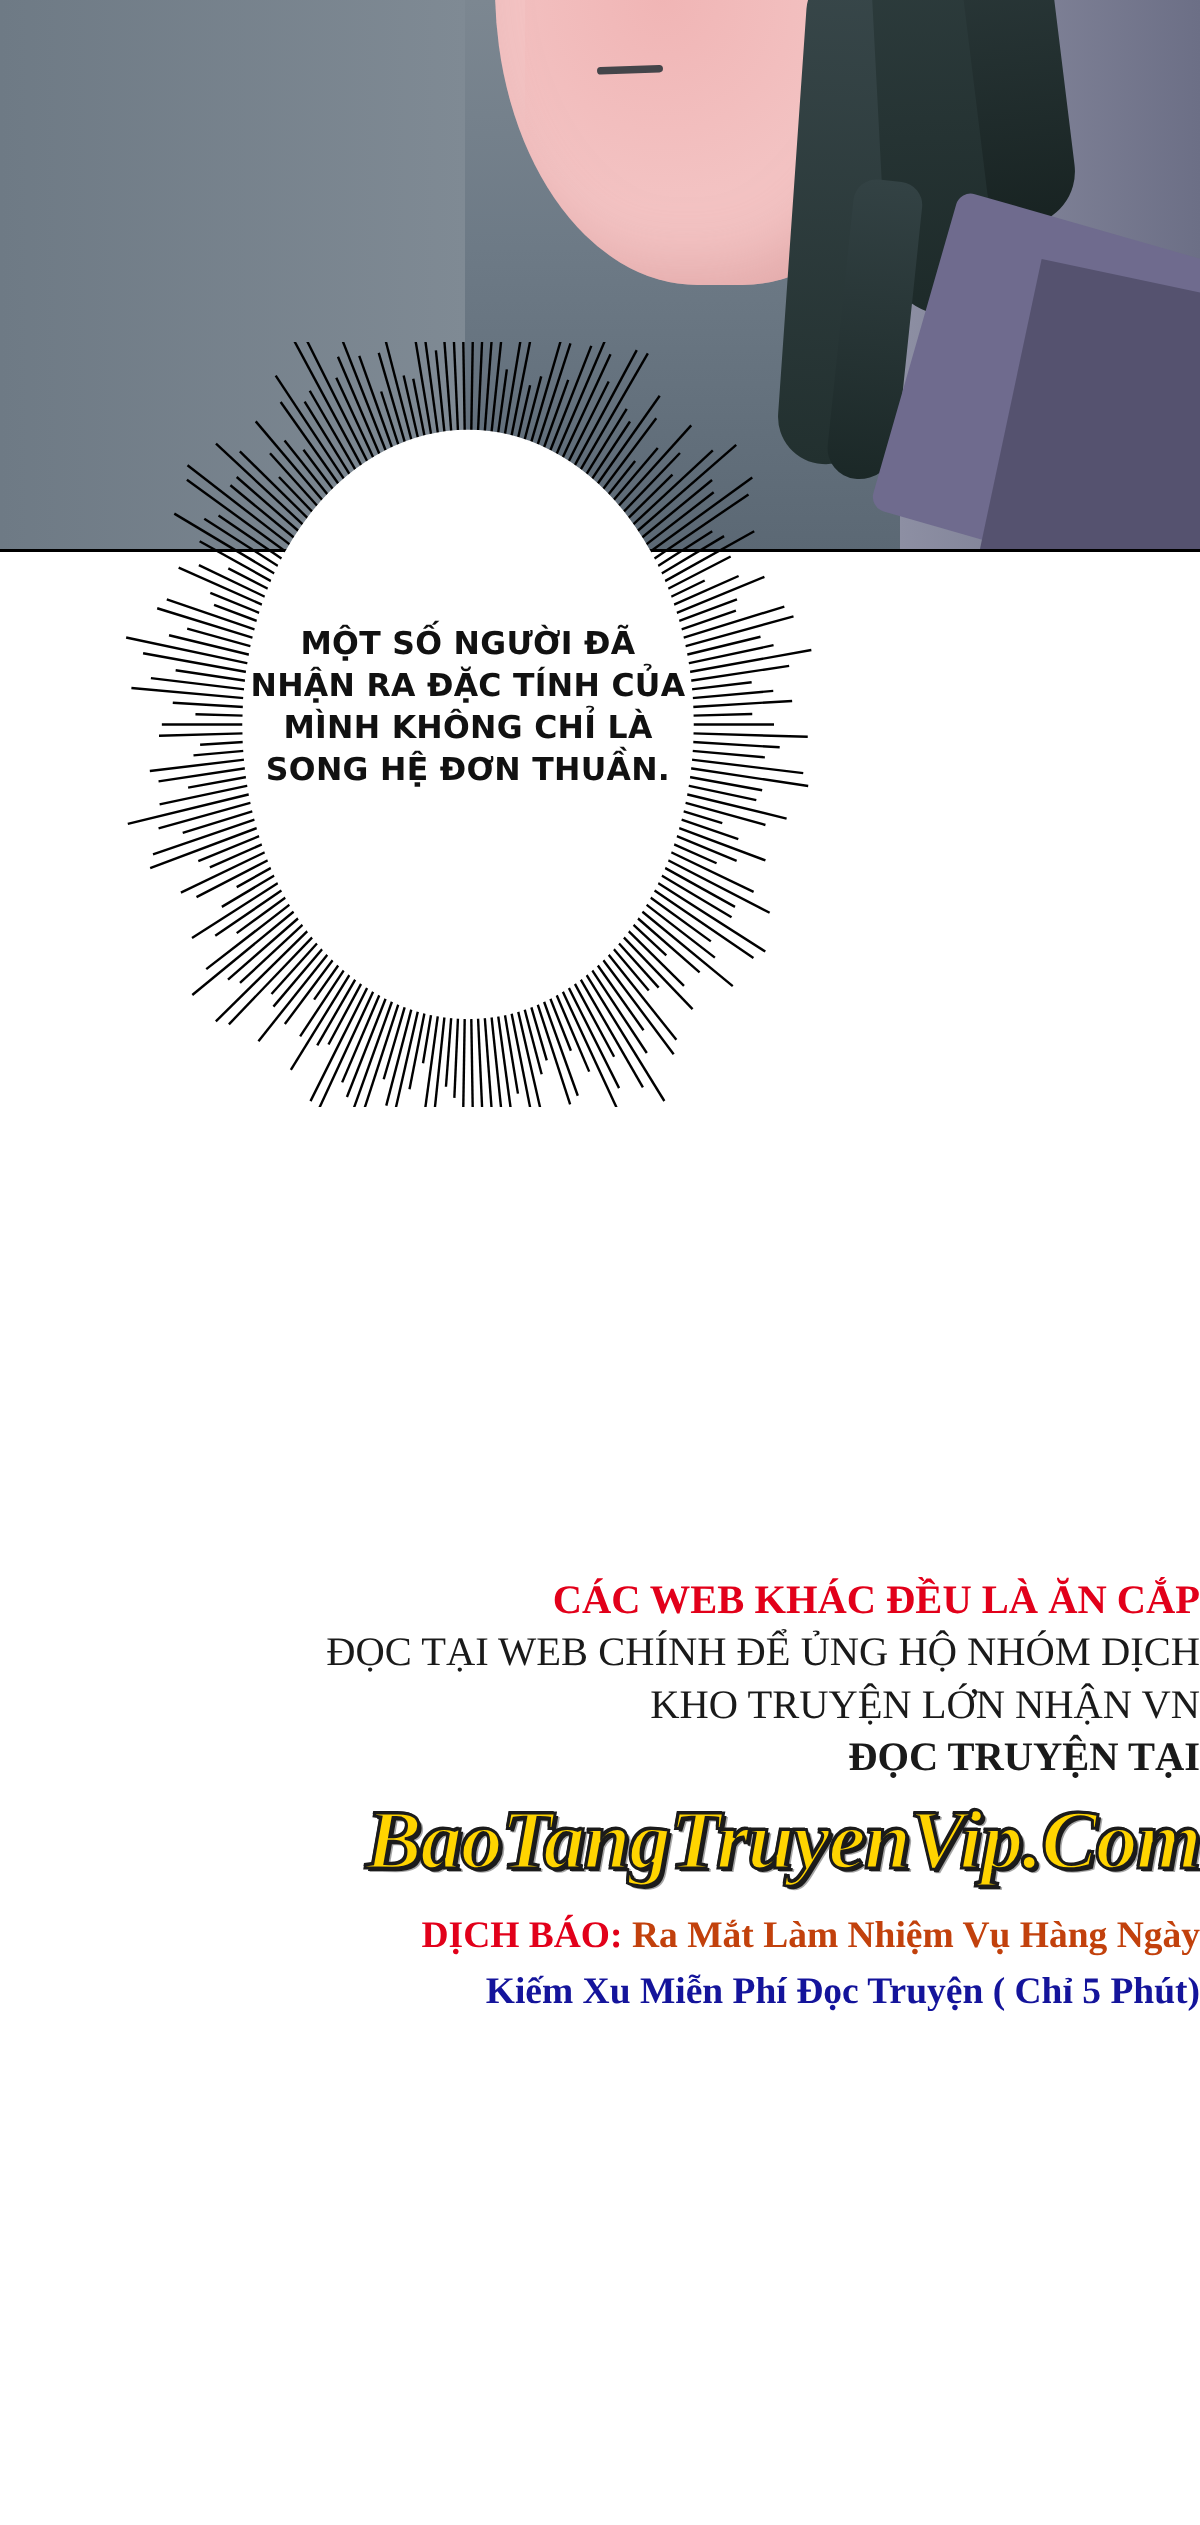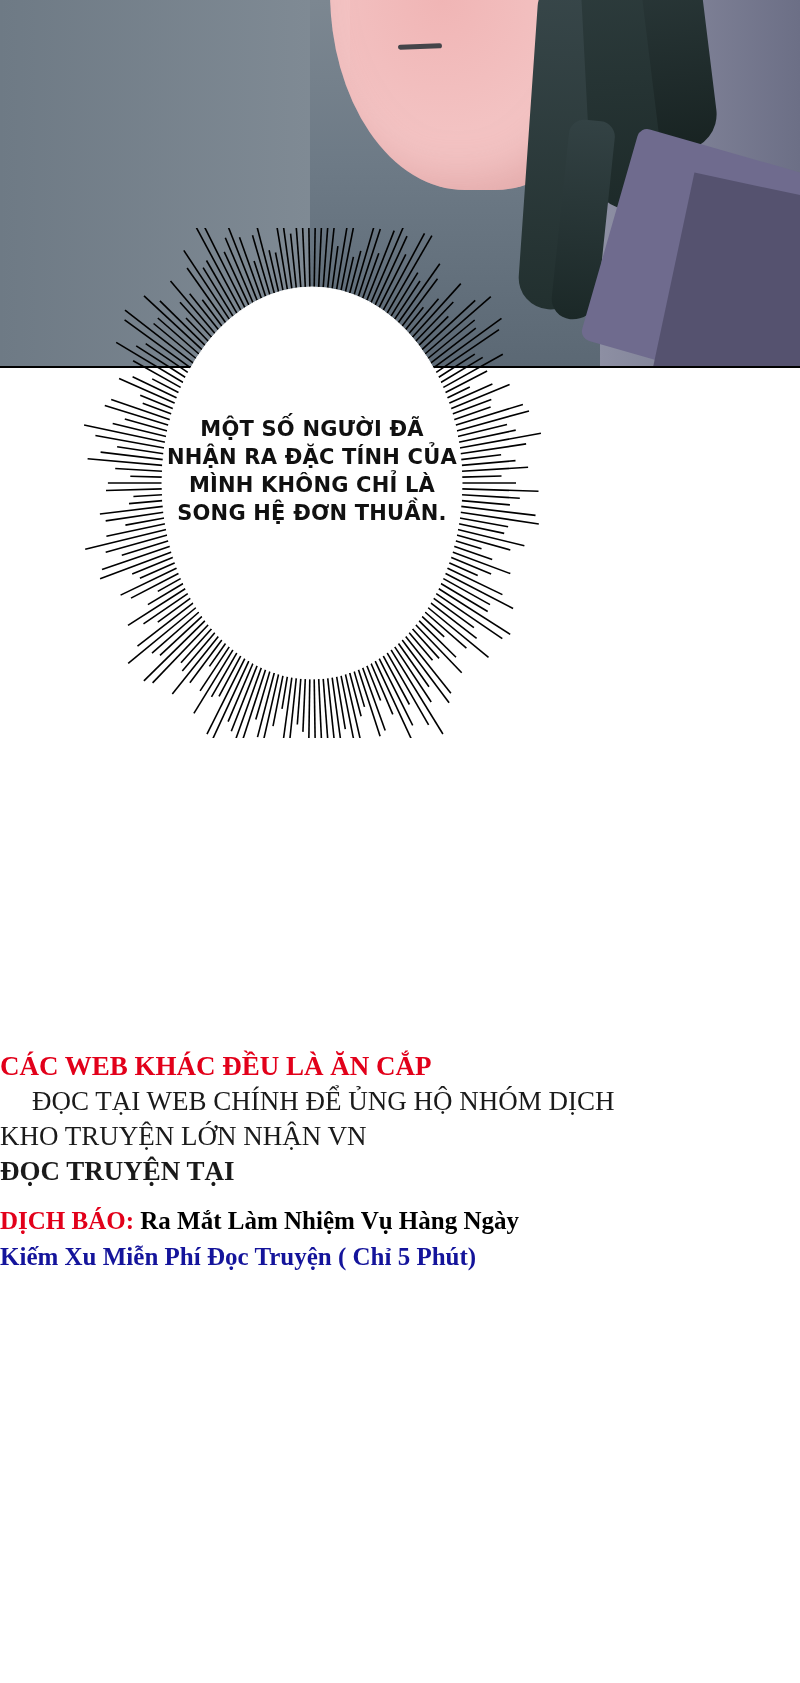--- a/index.html
+++ b/index.html
@@ -159,21 +159,21 @@
     letter-spacing: 0.2px;
     margin-top: 48px;
   }
 
   
   .promo {
     position: absolute;
     left: 0;
     top: 1050px;
     width: 800px;
-    text-align: left;
+    text-align: right;
   }
   .promo .line {
     font-family: "Liberation Serif", serif;
     display: block;
   }
   .promo-l1 {
     color: #e2001a;
     font-weight: 700;
     font-size: 27px;
     line-height: 1.25;
@@ -216,21 +216,21 @@
     margin-top: 14px;
   }
   .notice-line {
     font-family: "Liberation Serif", serif;
     font-weight: 700;
     font-size: 25px;
     line-height: 1.45;
     display: block;
   }
   .notice-label { color: #e2001a; }
-  .notice-rest { color: #000000; }
+  .notice-rest { color: #c2410c; }
   .notice-line2 { color: #14149b; }
 </style>
 </head>
 <body>
 
 <div class="panel">
   <div class="panel-bg"></div>
   <div class="panel-left-shade"></div>
   <div class="panel-right-shade"></div>
   <div class="face"></div>
@@ -462,17 +462,18 @@
     <ellipse cx="260" cy="255" rx="150" ry="196" fill="#ffffff" stroke="#ffffff" stroke-width="1"></ellipse>
   </svg>
   <div class="balloon-text">MỘT SỐ NGƯỜI ĐÃ NHẬN RA ĐẶC TÍNH CỦA MÌNH KHÔNG CHỈ LÀ SONG HỆ ĐƠN THUẦN.</div>
 </div>
 
 <div class="promo">
   <span class="line promo-l1">CÁC WEB KHÁC ĐỀU LÀ ĂN CẮP</span>
   <span class="line promo-l2">ĐỌC TẠI WEB CHÍNH ĐỂ ỦNG HỘ NHÓM DỊCH</span>
   <span class="line promo-l3">KHO TRUYỆN LỚN NHẬN VN</span>
   <span class="line promo-l4">ĐỌC TRUYỆN TẠI</span>
+  <div class="site-name">BaoTangTruyenVip.Com</div>
   <div class="notice">
     <span class="notice-line"><span class="notice-label">DỊCH BÁO:</span><span class="notice-rest"> Ra Mắt Làm Nhiệm Vụ Hàng Ngày</span></span>
     <span class="notice-line notice-line2">Kiếm Xu Miễn Phí Đọc Truyện ( Chỉ 5 Phút)</span>
   </div>
 </div>
 
 </body></html>

